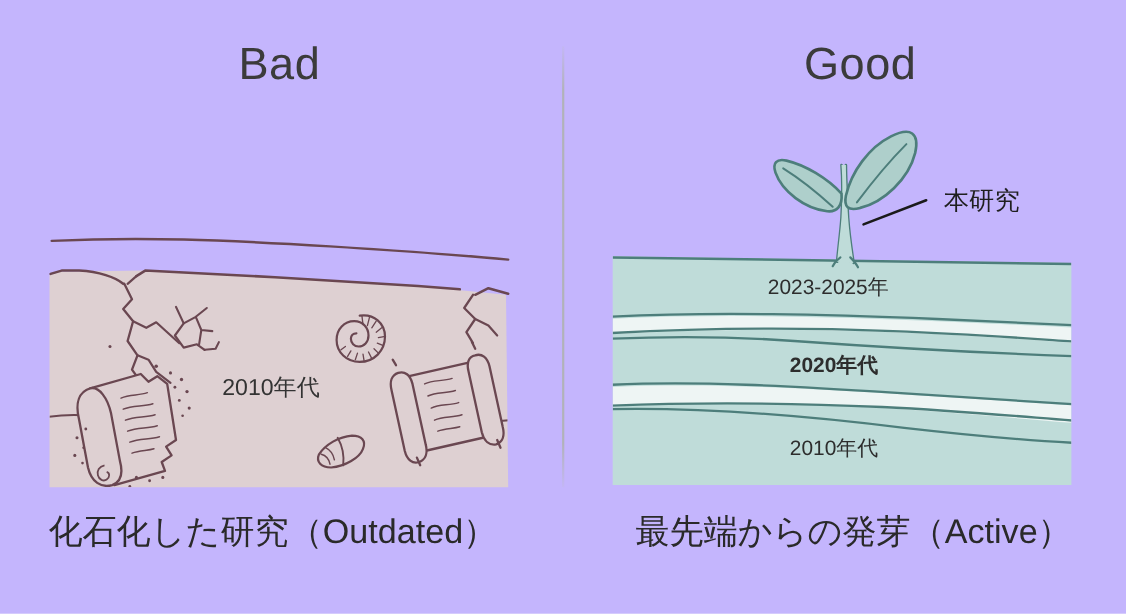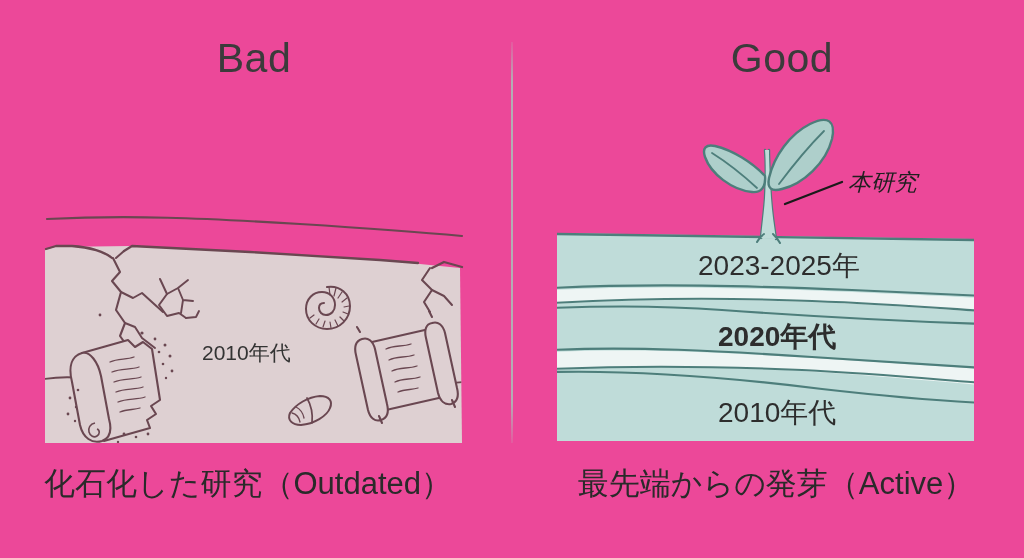--- a/index.html
+++ b/index.html
@@ -12,21 +12,21 @@
     background: #fbfbf9;
     font-family: "Liberation Sans", sans-serif;
     overflow: hidden;
     position: relative;
   }
   #stage {
     position: absolute;
     left: 0; top: 0;
     width: 1024px;
     height: 558px;
-    background: #ec4899;
+    background: #c4b5fd;
   }
   .panel {
     position: absolute;
     top: 0;
     width: 512px;
     height: 558px;
   }
   .panel-left  { left: 0; }
   .panel-right { left: 512px; }
 
@@ -71,21 +71,21 @@
         rgba(190,192,194,0.15) 100%);
   }
 
   .art {
     position: absolute;
     left: 0;
     top: 0;
   }
   .strata-label {
     position: absolute;
-    font-size: 28px;
+    font-size: 19px;
     color: #2d2d2d;
     white-space: nowrap;
     line-height: 1;
   }
   .strata-label.rock {
     font-size: 21px;
     color: #333;
   }
   .annot-label {
     position: absolute;
@@ -269,21 +269,21 @@
         <path d="M 257 178 C 262 156, 278 134, 298 124 C 316 115, 324 121, 320 139
                  C 314 163, 291 184, 270 189 C 259 192, 255 188, 257 178 Z" fill="#aecfcb" stroke="#4d7e7b" stroke-width="2.4" stroke-linejoin="round"></path>
         <path d="M 312 131 C 298 145, 282 164, 267 184" fill="none" stroke="#4d7e7b" stroke-width="1.8" stroke-linecap="round"></path>
 
         <path d="M 245 242 C 247 238, 249 236, 252 234 M 268 243 C 266 239, 264 237, 261 234" fill="none" stroke="#4d7e7b" stroke-width="2.0" stroke-linecap="round"></path>
       </g>
 
       <line x1="273" y1="204" x2="330" y2="182" stroke="#1a1a1a" stroke-width="2.3" stroke-linecap="round"></line>
     </svg>
 
-    <div class="annot-label" style="left: 336px; top: 171px; font-style: italic;">本研究</div>
+    <div class="annot-label" style="left: 346px; top: 171px;">本研究</div>
 
     <div class="strata-label" style="left: 186px; top: 252px;">2023-2025年</div>
     <div class="strata-label" style="left: 206px; top: 323px; font-weight: bold;">2020年代</div>
     <div class="strata-label" style="left: 206px; top: 399px;">2010年代</div>
 
     <div class="panel-caption">最先端からの発芽（Active）</div>
   </div>
 
 </div>
 

